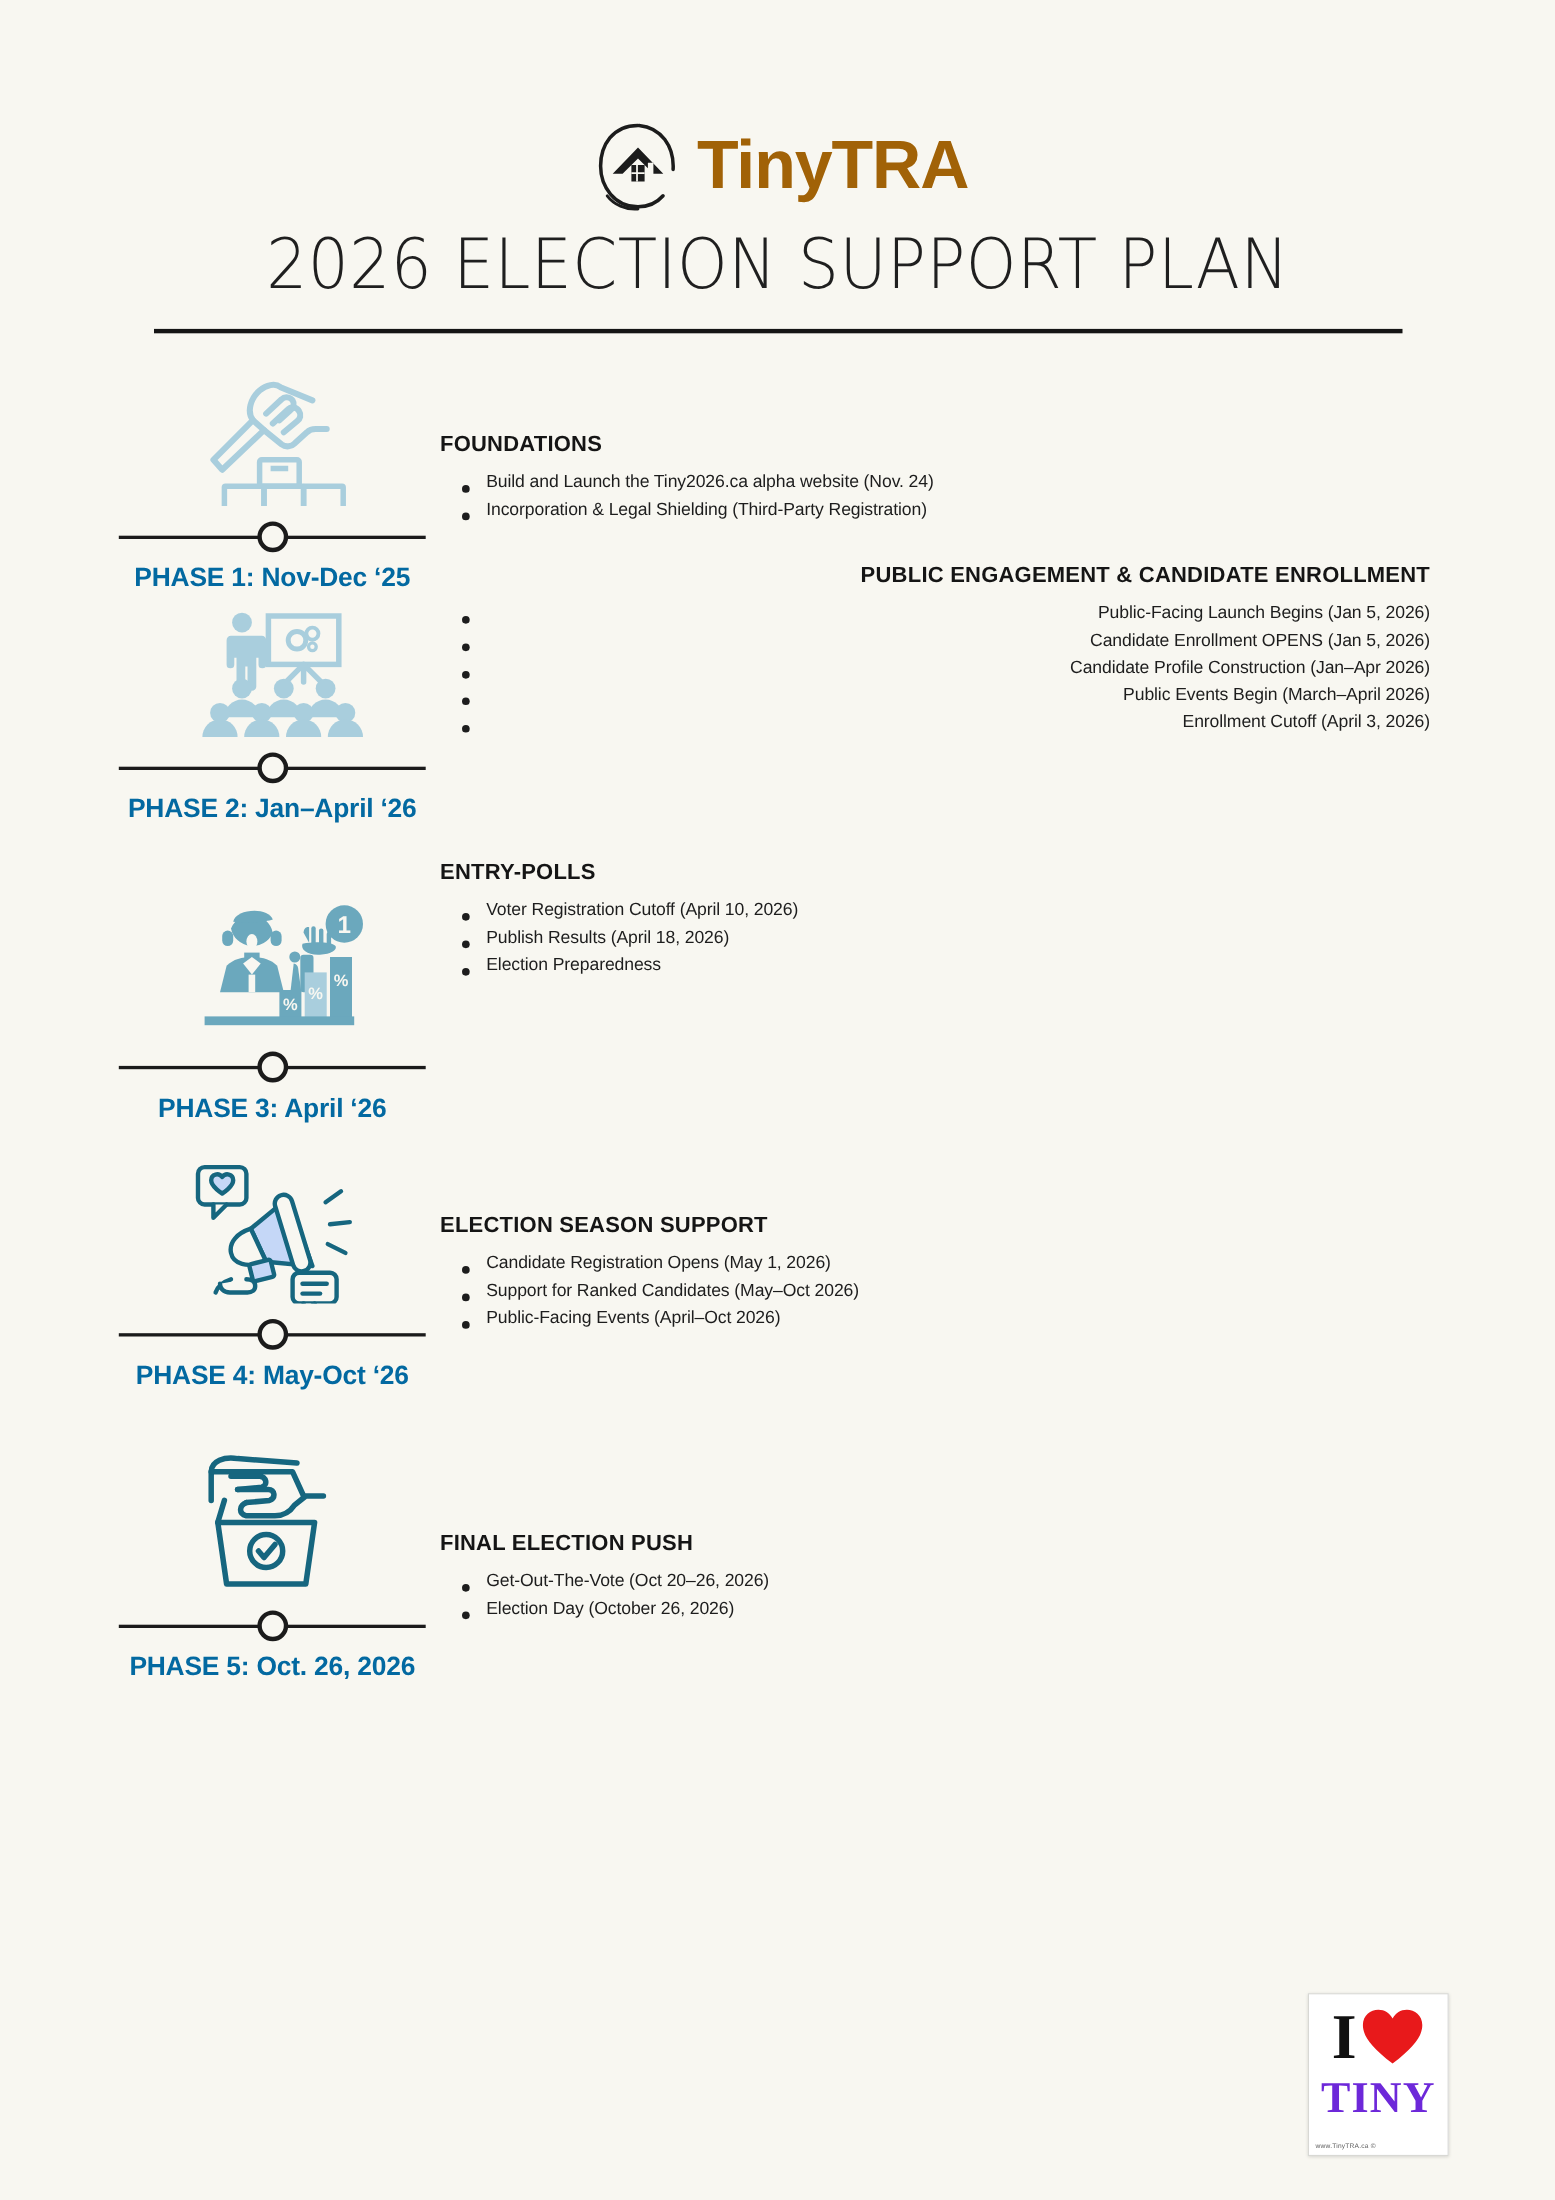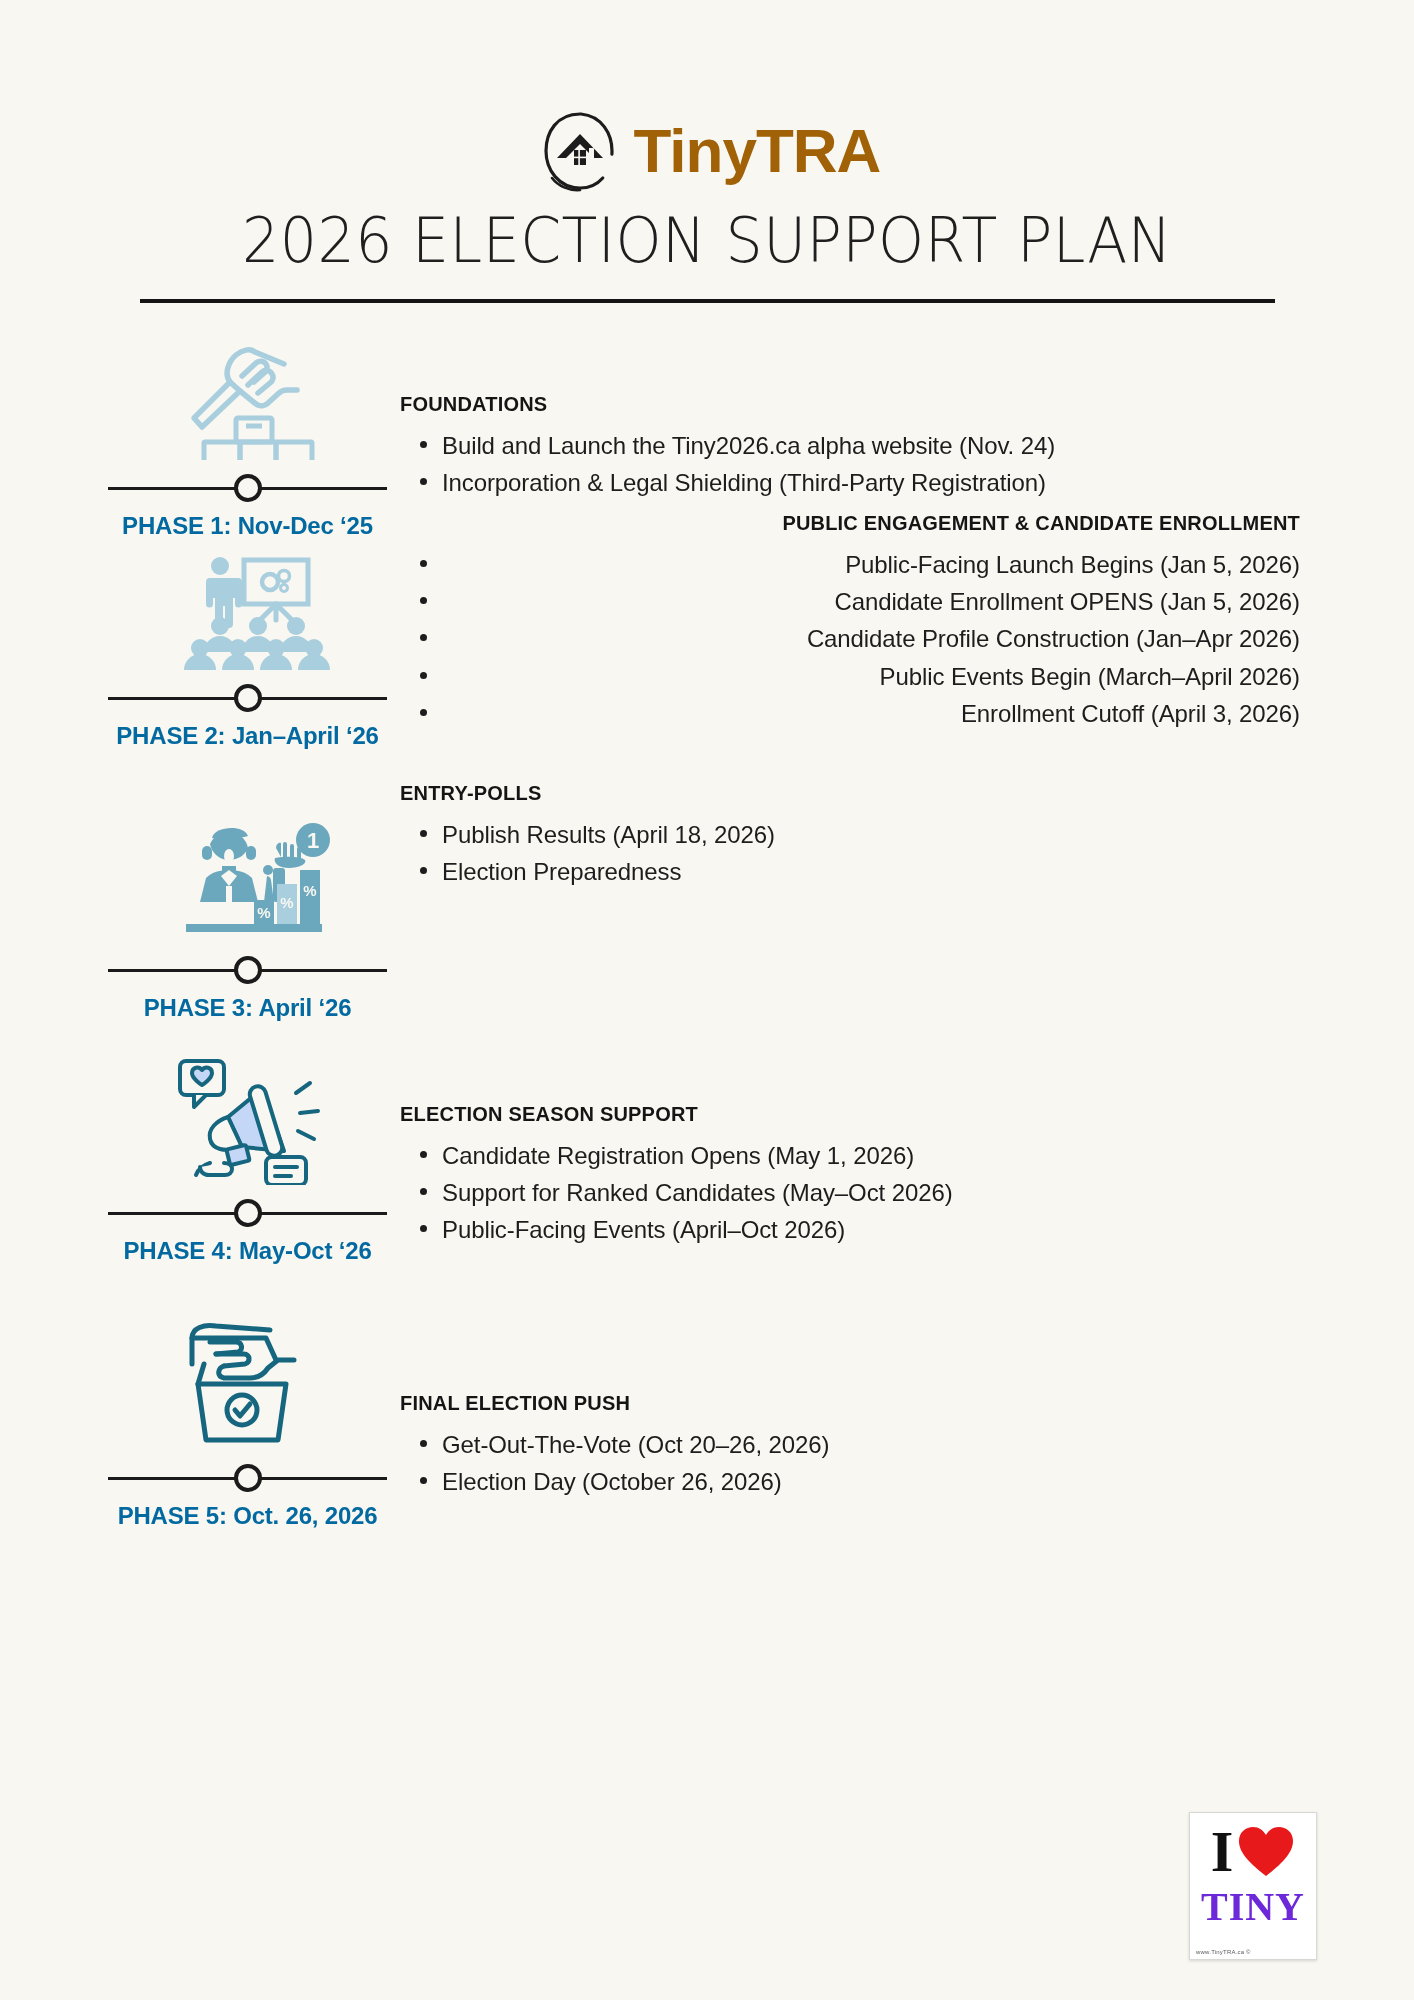--- a/index.html
+++ b/index.html
@@ -121,21 +121,21 @@
     letter-spacing: 0.2px;
     margin-bottom: 11px;
   }
   ul.bullets {
     list-style: none;
     margin: 0; padding: 0;
   }
   ul.bullets li {
     position: relative;
     padding-left: 42px;
-    font-size: 24px;
+    font-size: 16px;
     line-height: 1.55;
     color: #1d1d1d;
     font-weight: 400;
     letter-spacing: -0.1px;
   }
   ul.bullets li::before {
     content: "";
     position: absolute;
     left: 20px;
     top: 14px;
@@ -334,20 +334,21 @@
       </div>
       <div class="marker">
         <div class="marker-line"></div>
         <div class="marker-dot"></div>
       </div>
       <div class="phase-label">PHASE 3: April ‘26</div>
     </div>
     <div class="phase-right" style="top:-30px;">
       <div class="section-title">ENTRY-POLLS</div>
       <ul class="bullets">
+        <li>Voter Registration Cutoff (April 10, 2026)</li>
         <li>Publish Results (April 18, 2026)</li>
         <li>Election Preparedness</li>
       </ul>
     </div>
   </div>
 
   <div class="phase" style="top:1055px;">
     <div class="phase-left">
       <div class="phase-icon">
         <svg viewBox="0 0 180 130" width="180" height="130">

